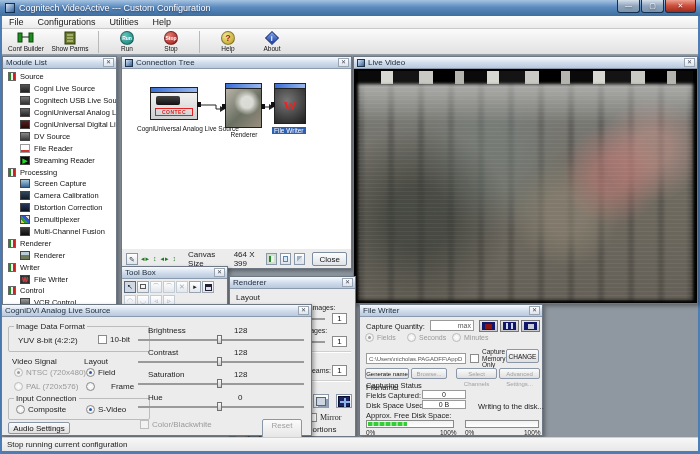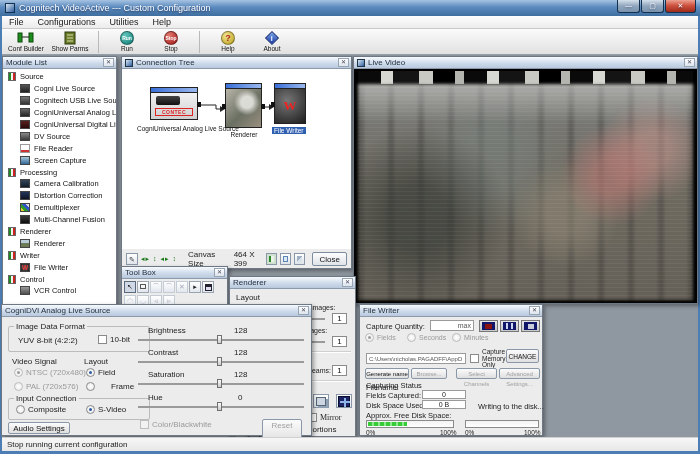--- a/index.html
+++ b/index.html
@@ -293,26 +293,30 @@
         </div>
       <div class="trow item">
           <span class="mi i-dv"></span>
           <span>DV Source</span>
         </div>
       <div class="trow item">
           <span class="mi i-file"></span>
           <span>File Reader</span>
         </div>
       <div class="trow item">
-          <span class="mi i-screen"></span>
-          <span>Screen Capture</span>
+          <span class="mi i-stream">▶</span>
+          <span>Streaming Reader</span>
         </div>
       <div class="trow cat">
           <span class="flag"></span>
           <span>Processing</span>
+        </div>
+      <div class="trow item">
+          <span class="mi i-screen"></span>
+          <span>Screen Capture</span>
         </div>
       <div class="trow item">
           <span class="mi i-calib"></span>
           <span>Camera Calibration</span>
         </div>
       <div class="trow item">
           <span class="mi i-distort"></span>
           <span>Distortion Correction</span>
         </div>
       <div class="trow item">

